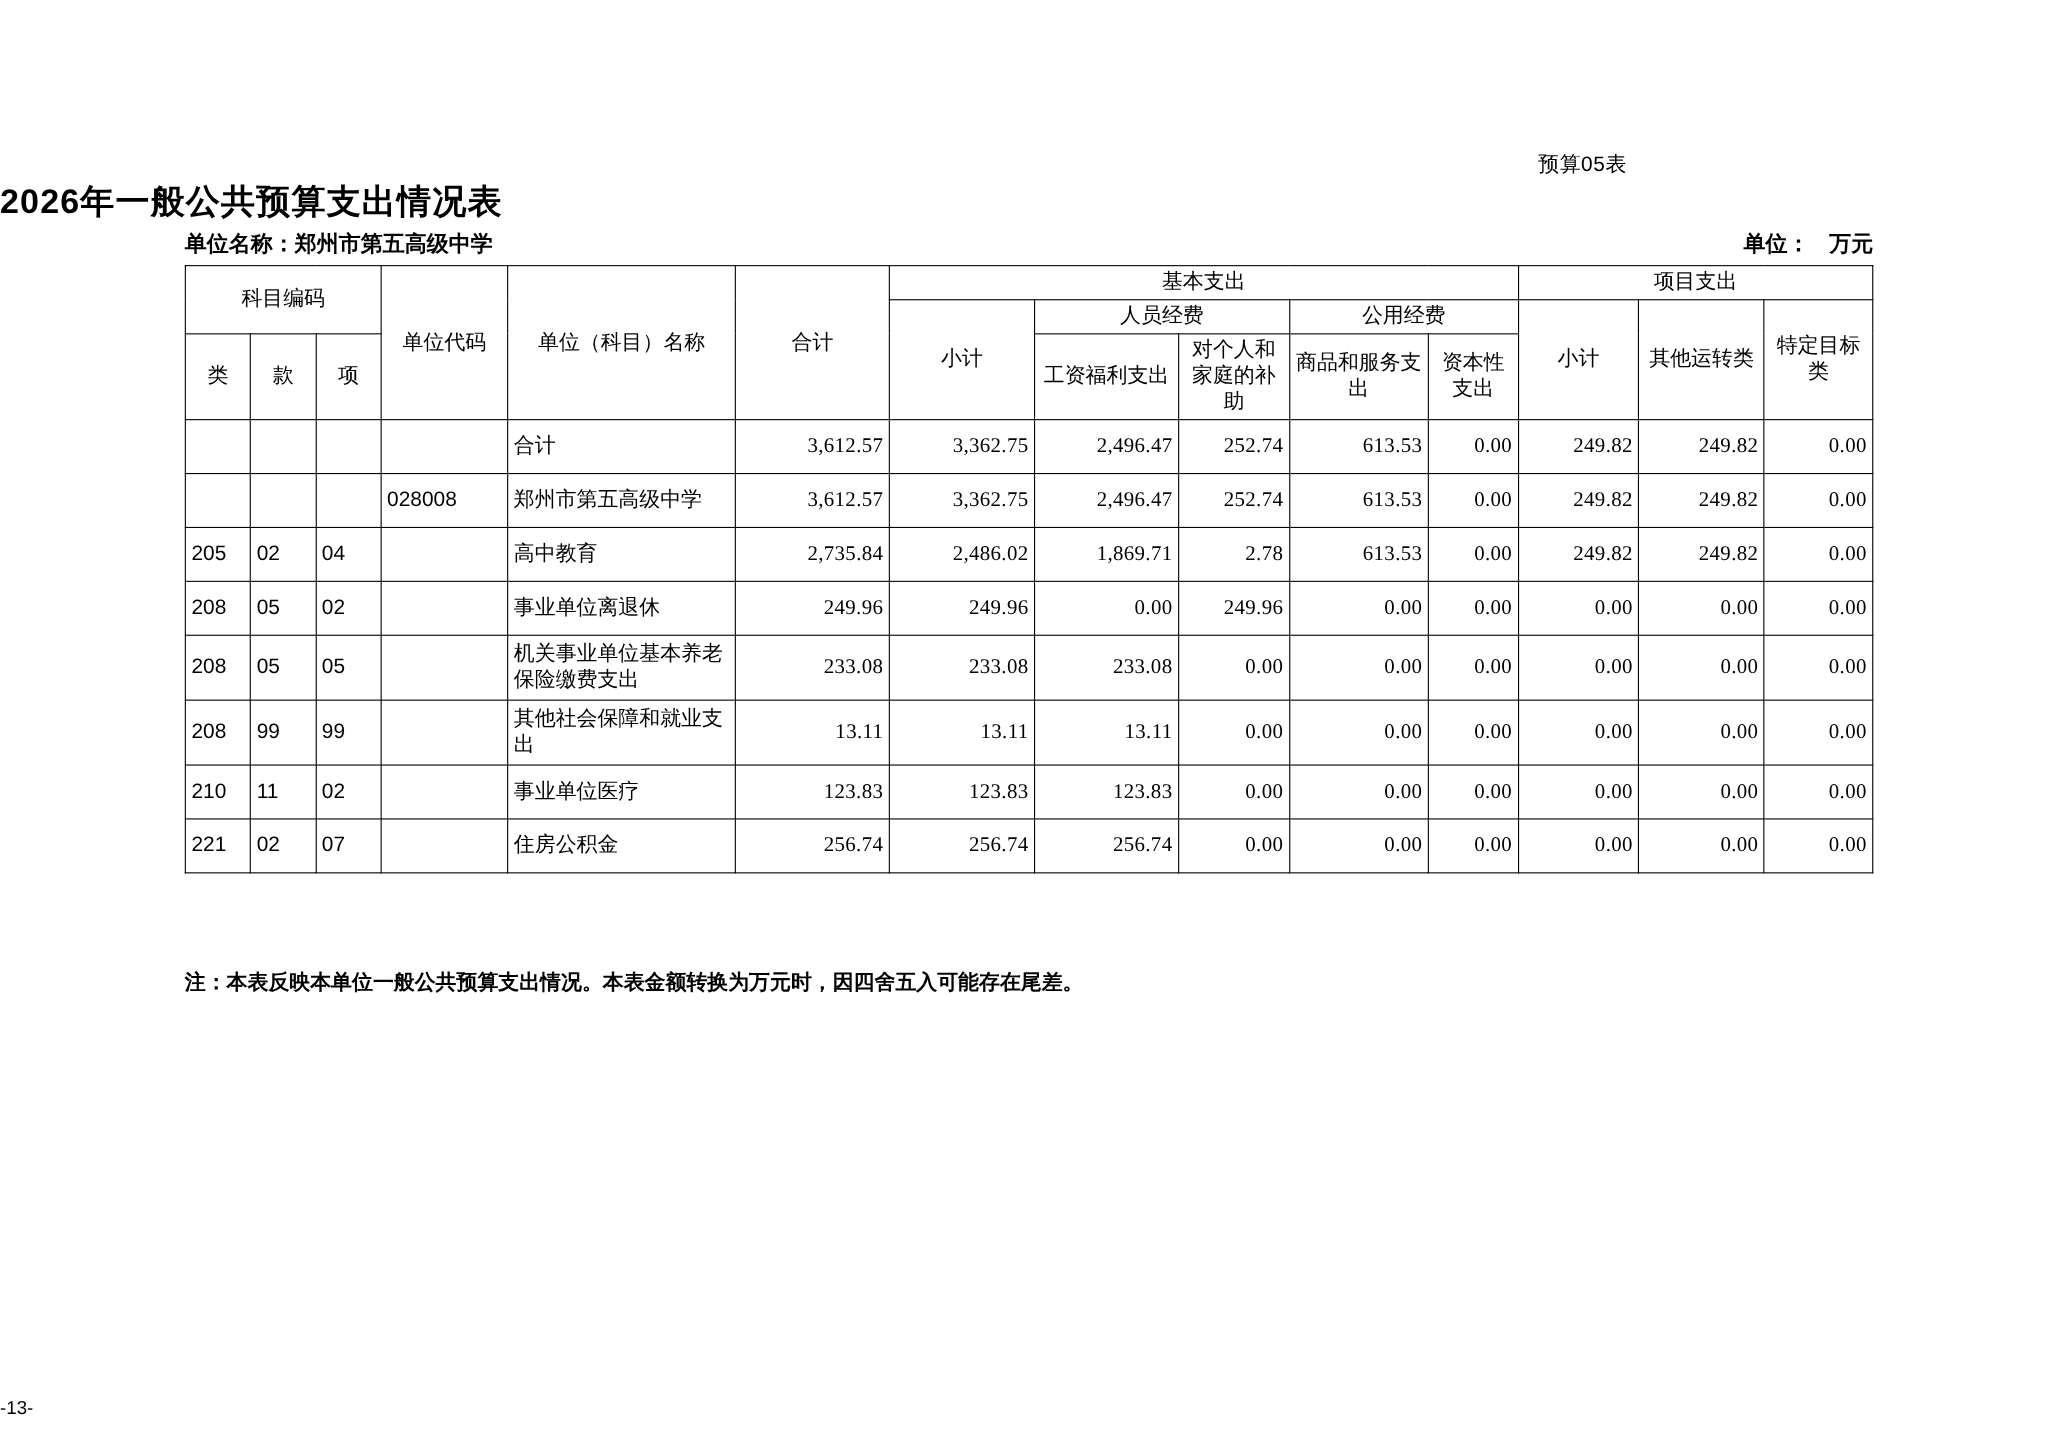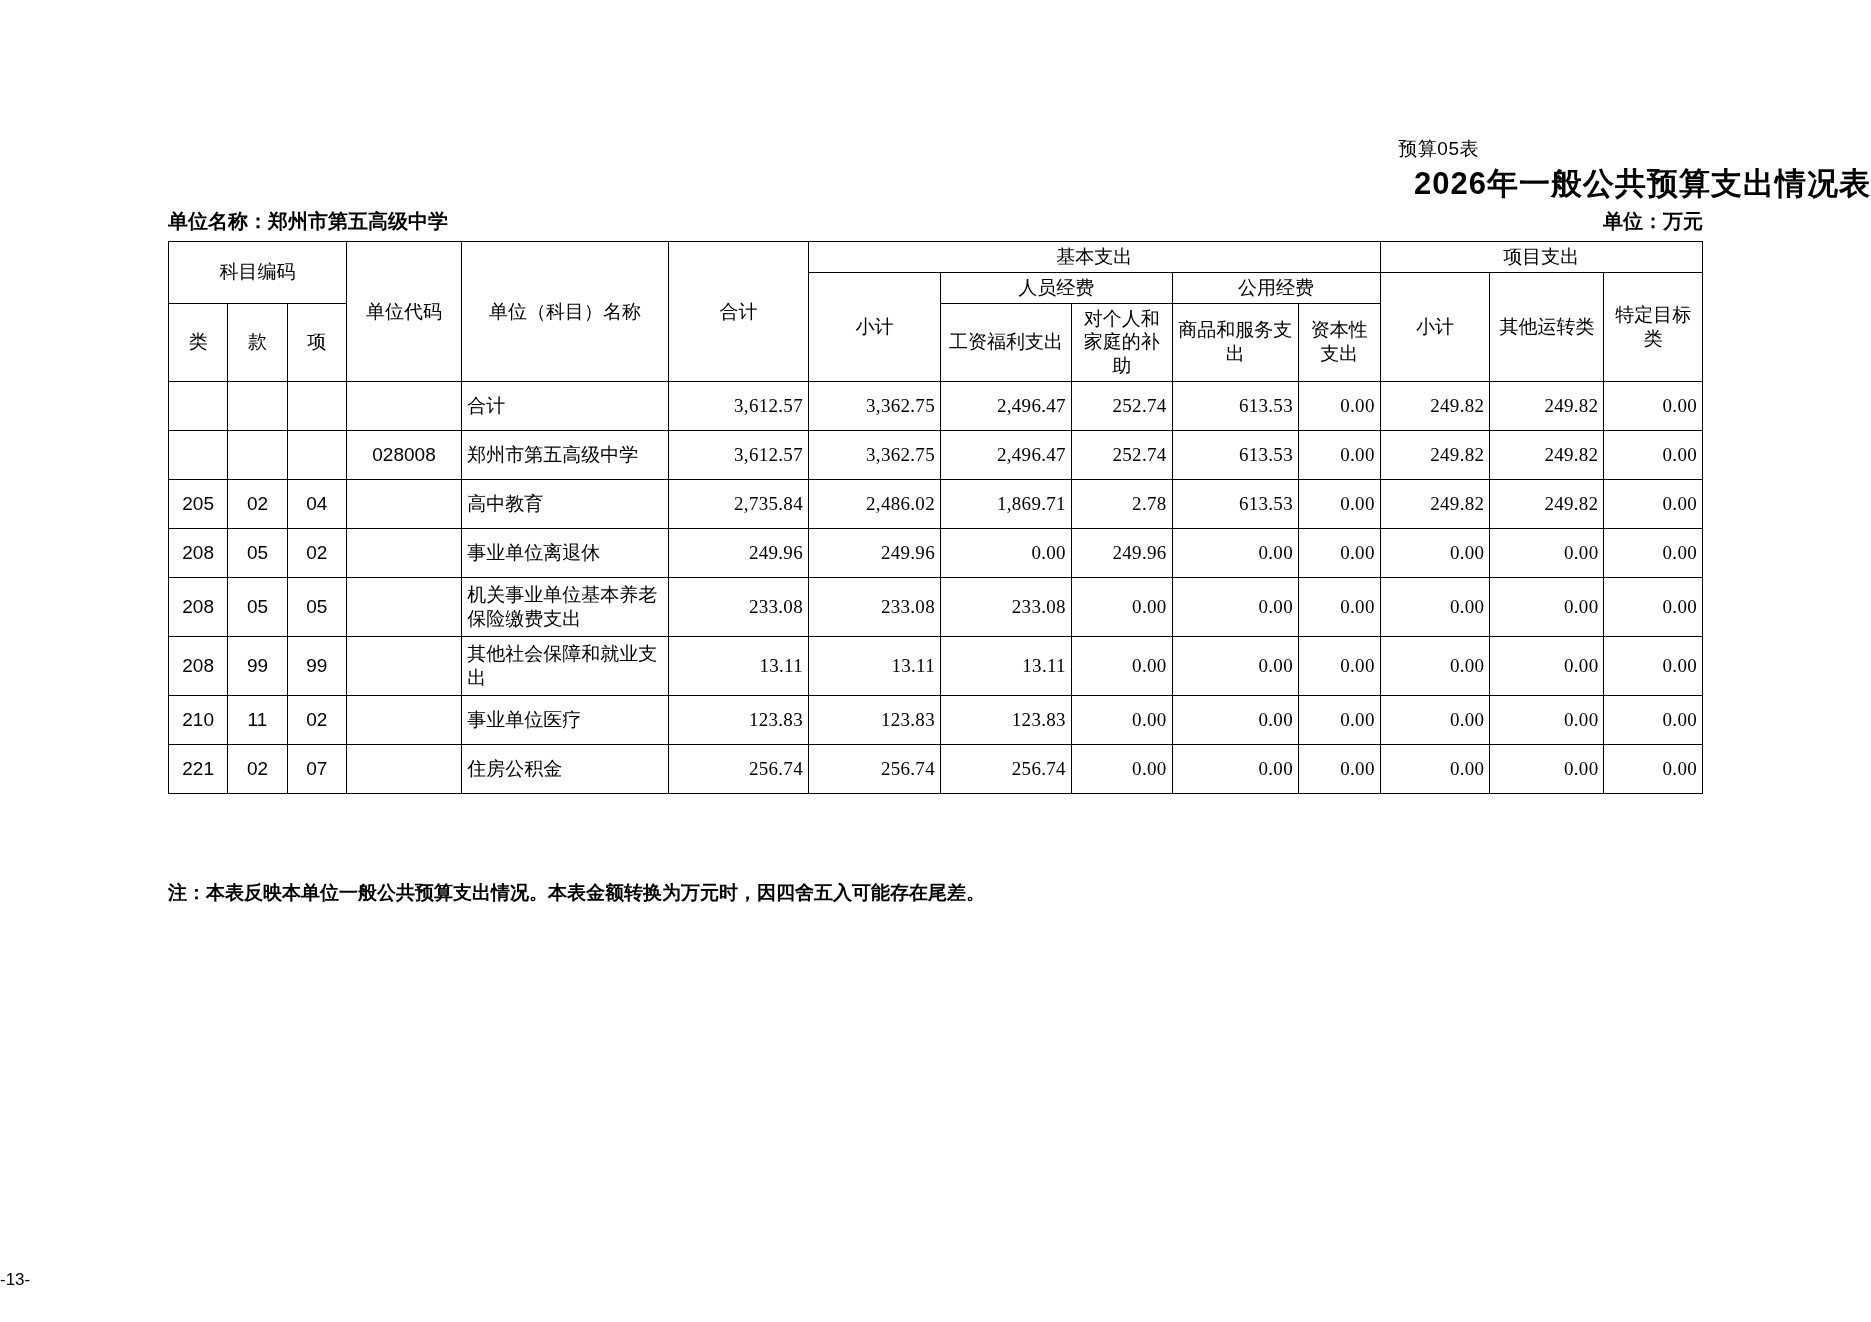--- a/index.html
+++ b/index.html
@@ -28,40 +28,40 @@
     right: 168px;
     font-size: 19px;
     font-family: "Liberation Sans", sans-serif;
     letter-spacing: 0.5px;
   }
   .doc-title {
     position: absolute;
     top: 163px;
     left: 0;
     width: 1871px;
-    text-align: right;
+    text-align: left;
     font-size: 31px;
     font-weight: bold;
     font-family: "Liberation Sans", sans-serif;
     letter-spacing: 1px;
   }
   .meta-row {
     position: absolute;
     top: 208px;
     left: 168px;
     width: 1535px;
     display: flex;
     justify-content: space-between;
     font-size: 20px;
     font-weight: bold;
     font-family: "Liberation Sans", sans-serif;
   }
   .meta-left .meta-label { font-weight: bold; }
   .meta-left .meta-value { font-weight: bold; }
-  .meta-right .unit-val { }
+  .meta-right .unit-val { margin-left: 18px; }
 
   table.budget {
     position: absolute;
     top: 241px;
     left: 168px;
     border-collapse: collapse;
     table-layout: fixed;
     width: 1535px;
     font-family: "Liberation Sans", sans-serif;
   }
@@ -82,21 +82,21 @@
     font-size: 21px;
   }
   td.num {
     text-align: right;
     padding-right: 9px;
     font-family: "Liberation Serif", serif;
     font-size: 20px;
     letter-spacing: 0.3px;
   }
   td.code {
-    text-align: center;
+    text-align: left;
     padding-left: 9px;
     font-size: 19px;
   }
   td.name {
     text-align: left;
     padding-left: 9px;
     font-size: 19px;
   }
   tr.datarow td { height: 42px; }
   tr.datarow.tall td { height: 52px; }

